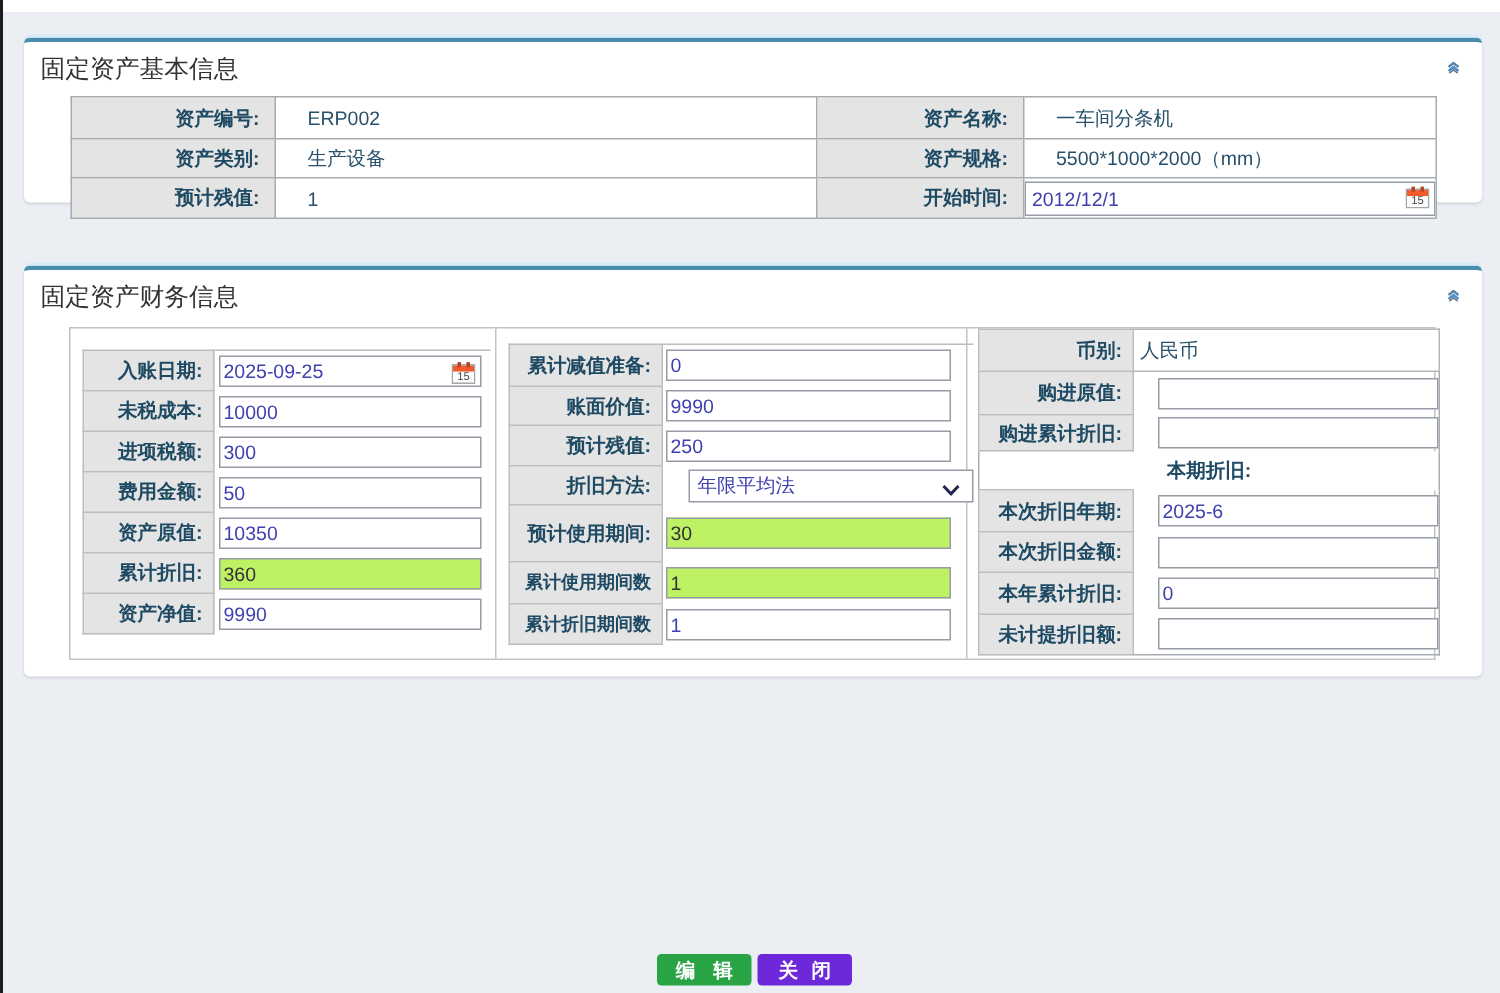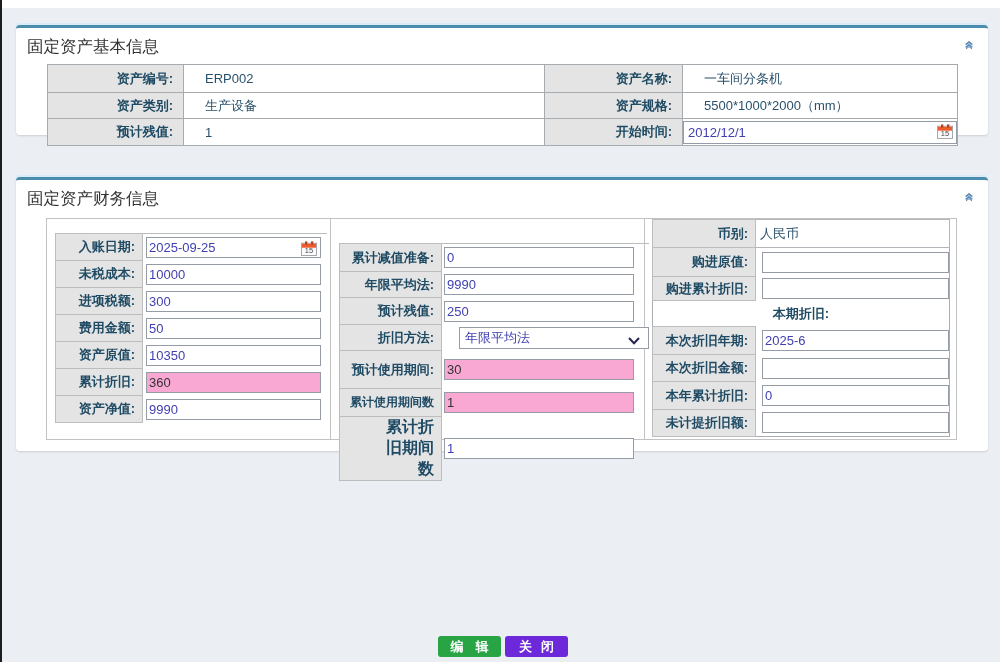--- a/index.html
+++ b/index.html
@@ -13,35 +13,35 @@
 .ptitle { position:absolute; left:11px; top:9px; font-size:16.5px; line-height:18px; color:#333; }
 .collapse { position:absolute; right:15px; top:13px; width:8px; height:8px; }
 
 .t1 { position:absolute; left:31px; top:36px; border-collapse:collapse; table-layout:fixed; width:910px; }
 .t1 td { border:1px solid #a6abb0; font-size:13px; height:26px; overflow:hidden; }
 .t1 td.lbl { padding-right:10px; }
 td.lbl { background:#e4e4e4; color:#1e4a63; font-weight:bold; text-align:right; padding-right:8px; }
 td.val { background:#fff; color:#2a516b; padding-left:21px; }
 
 .inp { border:1px solid #959ca5; background:#fff; color:#4040b0; font-size:13px; font-family:"Liberation Sans",sans-serif; padding:0 0 0 2px; height:21px; line-height:19px; }
-.ro { background:#f9a8d4; color:#333; }
+.ro { background:#bef264; color:#333; }
 
 .box { position:absolute; left:30px; top:38px; width:911px; height:222px; border:1px solid #c2c2c2; background:#fff; }
 .divline { position:absolute; top:0; width:1px; height:220px; background:#c2c2c2; }
 
 .g { position:absolute; border-collapse:collapse; table-layout:fixed; }
 .g td.lbl { border:1px solid #bdbdbd; font-size:13px; padding-right:7px; }
 .g td.gval { border:none; border-top:1px solid #bdbdbd; padding:0; vertical-align:middle; }
 .g tr + tr td.gval { border-top:none; }
 .g3t { border:1px solid #a9adb2; }
 .g3t td.cellv { border:1px solid #b2b6bb; background:#fff; color:#2a516b; font-size:13px; padding-left:4px; }
 .g3t td.hdr { background:#fff; color:#1e4a63; font-weight:bold; font-size:13px; text-align:center; }
 .w1 { width:175px; margin-left:3px; }
 .w2 { width:190px; margin-left:2px; }
-.w3 { width:187px; margin-left:6px; }
+.w3 { width:187px; margin-left:16px; }
 .sel { position:relative; width:190px; margin-left:17px; height:22px; border:1px solid #959ca5; background:#fff; font-size:13px; line-height:20px; padding-left:5px; }
 .btn { position:absolute; top:636px; height:21px; width:63px; border-radius:3px; color:#fff; font-size:13px; font-weight:bold; text-align:center; line-height:21px; }
 </style>
 </head>
 <body>
 <div class="topwhite"></div>
 <div class="leftbar"></div>
 
 <div class="panel p1">
   <div class="ptitle">固定资产基本信息</div>
@@ -142,32 +142,32 @@
           <td class="lbl">累计折旧:</td>
           <td class="gval"><input class="inp ro w1" value="360" readonly="" style=""></td>
         </tr>
     <tr style="height:27px">
           <td class="lbl">资产净值:</td>
           <td class="gval"><input class="inp w1" value="9990" readonly="" style=""></td>
         </tr>
   </tbody>
     </table>
 
-  <table class="g g2t" cellspacing="0" style="left:323px; top:63px;">
+  <table class="g g2t" cellspacing="0" style="left:323px; top:49px;">
     <colgroup>
         <col style="width:102px">
         <col style="width:200px">
       </colgroup>
     <tbody>
         <tr style="height:28px">
           <td class="lbl">累计减值准备:</td>
           <td class="gval"><input class="inp w2" value="0" readonly="" style=""></td>
         </tr>
     <tr style="height:26px">
-          <td class="lbl">年限平均法:</td>
+          <td class="lbl">账面价值:</td>
           <td class="gval"><input class="inp w2" value="9990" readonly="" style=""></td>
         </tr>
     <tr style="height:27px">
           <td class="lbl">预计残值:</td>
           <td class="gval"><input class="inp w2" value="250" readonly="" style=""></td>
         </tr>
     <tr style="height:26px">
           <td class="lbl">折旧方法:</td>
           <td class="gval">
             <div class="sel"><span style="color:#4040b0">年限平均法</span>
@@ -178,21 +178,21 @@
         </tr>
     <tr style="height:38px">
           <td class="lbl">预计使用期间:</td>
           <td class="gval"><input class="inp ro w2" value="30" readonly="" style=""></td>
         </tr>
     <tr style="height:28px">
           <td class="lbl" style="font-size:12px;">累计使用期间数</td>
           <td class="gval"><input class="inp ro w2" value="1" readonly="" style=""></td>
         </tr>
     <tr style="height:27px">
-          <td class="lbl" style="font-size:16px;padding-left:36px;">累计折旧期间数</td>
+          <td class="lbl" style="font-size:12px;">累计折旧期间数</td>
           <td class="gval"><input class="inp w2" value="1" readonly="" style=""></td>
         </tr>
   </tbody>
     </table>
 
   <table class="g g3t" cellspacing="0" style="left:636px; top:39px;">
     <colgroup>
         <col style="width:103px">
         <col style="width:194px">
       </colgroup>

